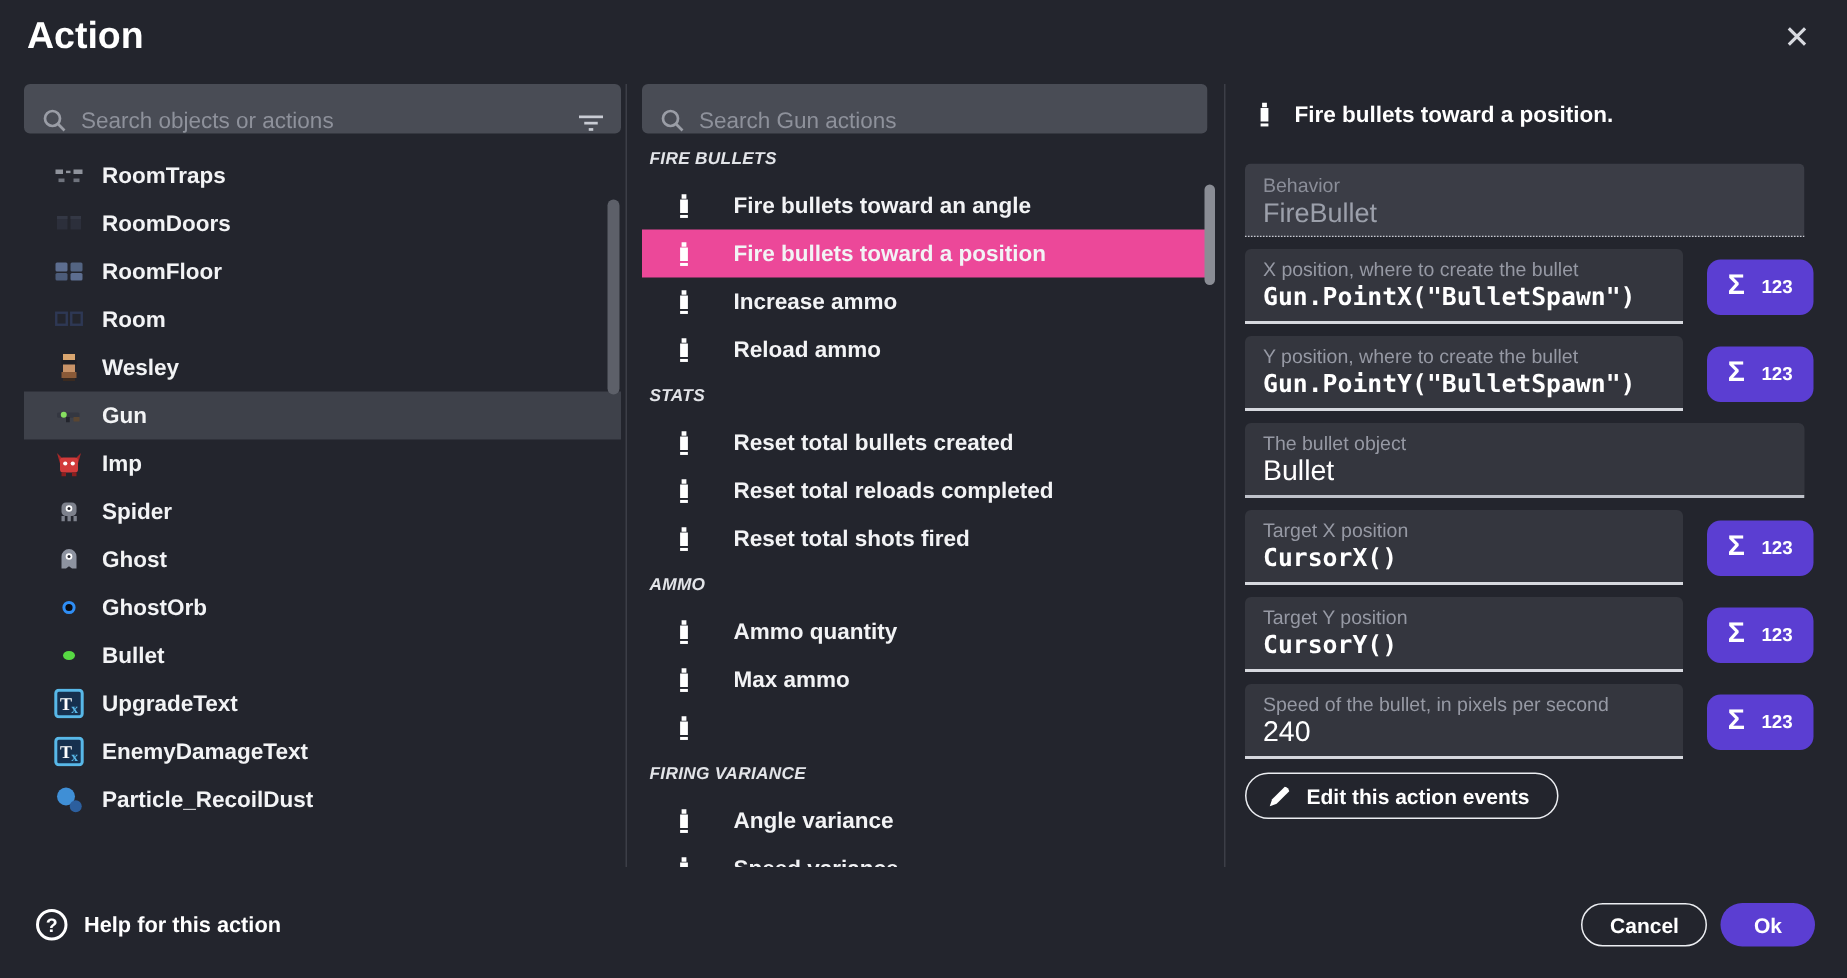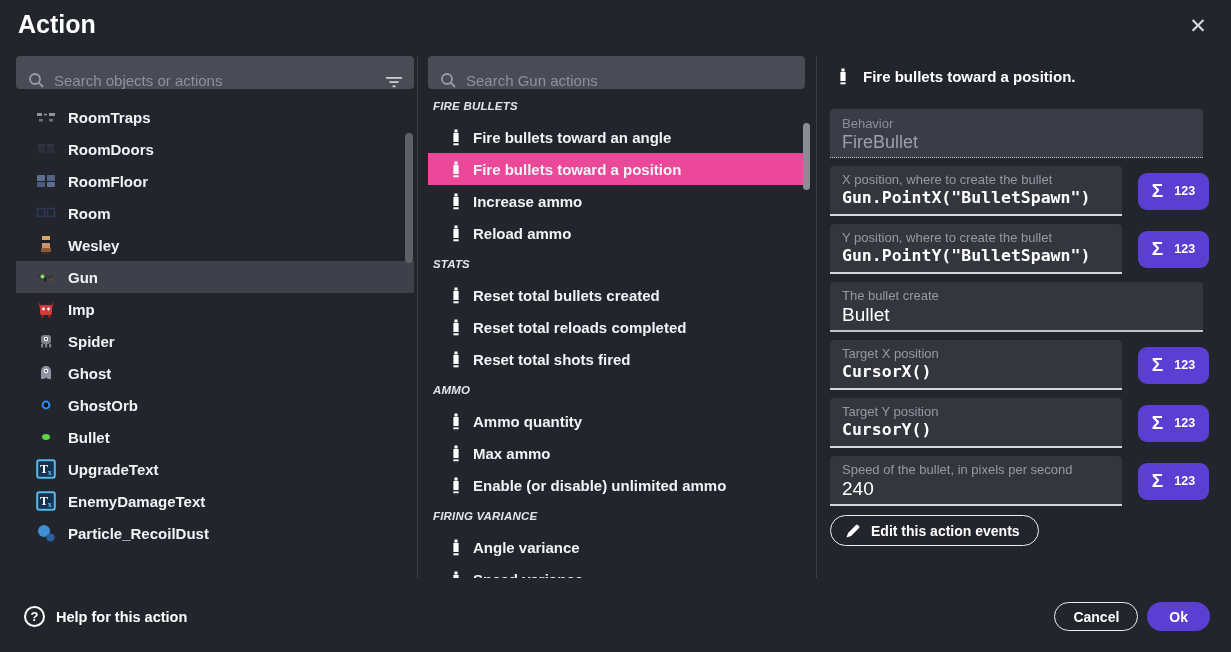--- a/index.html
+++ b/index.html
@@ -61,21 +61,21 @@
   .obj-label { font-size:15px; font-weight:bold; color:#f2f3f5; white-space:nowrap; }
 
   
   #action-list { margin-top:2px; }
   .group-header {
     height:30px; display:flex; align-items:center; padding-left:5px;
     font-size:11.5px; font-weight:bold; color:#e2e4e8; letter-spacing:.2px;font-style:italic;
   }
   .action-row {
     height:32px; display:flex; align-items:center;
-    padding-left:23px; gap:12px; cursor:pointer;
+    padding-left:23px; gap:28px; cursor:pointer;
   }
   .action-row.selected { background:#ec4899; }
   .action-row .bullet-ic { width:10px; height:17px; flex:0 0 10px; }
   .action-label { font-size:15px; font-weight:bold; color:#f2f3f5; white-space:nowrap; }
 
   
   .scroll-thumb { position:absolute; border-radius:4px; cursor:pointer; }
   #left-scroll   { left:405px; top:133px; width:8px; height:130px; background:#5d6069; }
   #middle-scroll { left:803px; top:123px; width:7px; height:67px;  background:#8a8d95; }
 
@@ -374,21 +374,20 @@
             <rect x="2.4" y="14.3" width="5.2" height="2" fill="#fff"></rect>
           </svg></span>
         <span class="action-label">Max ammo</span>
       </div>
       <div class="action-row">
         <span class="bullet-ic"><svg width="10" height="17" viewBox="0 0 10 17">
             <rect x="3.4" y="0.5" width="3.2" height="3" fill="#fff"></rect>
             <rect x="2.4" y="4" width="5.2" height="9" fill="#fff"></rect>
             <rect x="2.4" y="14.3" width="5.2" height="2" fill="#fff"></rect>
           </svg></span>
-        <span class="action-label">Enable (or disable) unlimited ammo</span>
       </div>
       <div class="group-header">FIRING VARIANCE</div>
       <div class="action-row">
         <span class="bullet-ic"><svg width="10" height="17" viewBox="0 0 10 17">
             <rect x="3.4" y="0.5" width="3.2" height="3" fill="#fff"></rect>
             <rect x="2.4" y="4" width="5.2" height="9" fill="#fff"></rect>
             <rect x="2.4" y="14.3" width="5.2" height="2" fill="#fff"></rect>
           </svg></span>
         <span class="action-label">Angle variance</span>
       </div>
@@ -435,21 +434,21 @@
           <div class="f-label">Y position, where to create the bullet</div>
           <div class="f-value mono">Gun.PointY("BulletSpawn")</div>
         </div>
         <button class="sigma-btn">
           <span class="sigma-sym">Σ</span>
           <span class="sigma-num">123</span>
         </button>
       </div>
       <div class="param-row">
         <div class="field-box fullwidth">
-          <div class="f-label">The bullet create</div>
+          <div class="f-label">The bullet object</div>
           <div class="f-value">Bullet</div>
         </div>
       </div>
       <div class="param-row">
         <div class="field-box">
           <div class="f-label">Target X position</div>
           <div class="f-value mono">CursorX()</div>
         </div>
         <button class="sigma-btn">
           <span class="sigma-sym">Σ</span>

